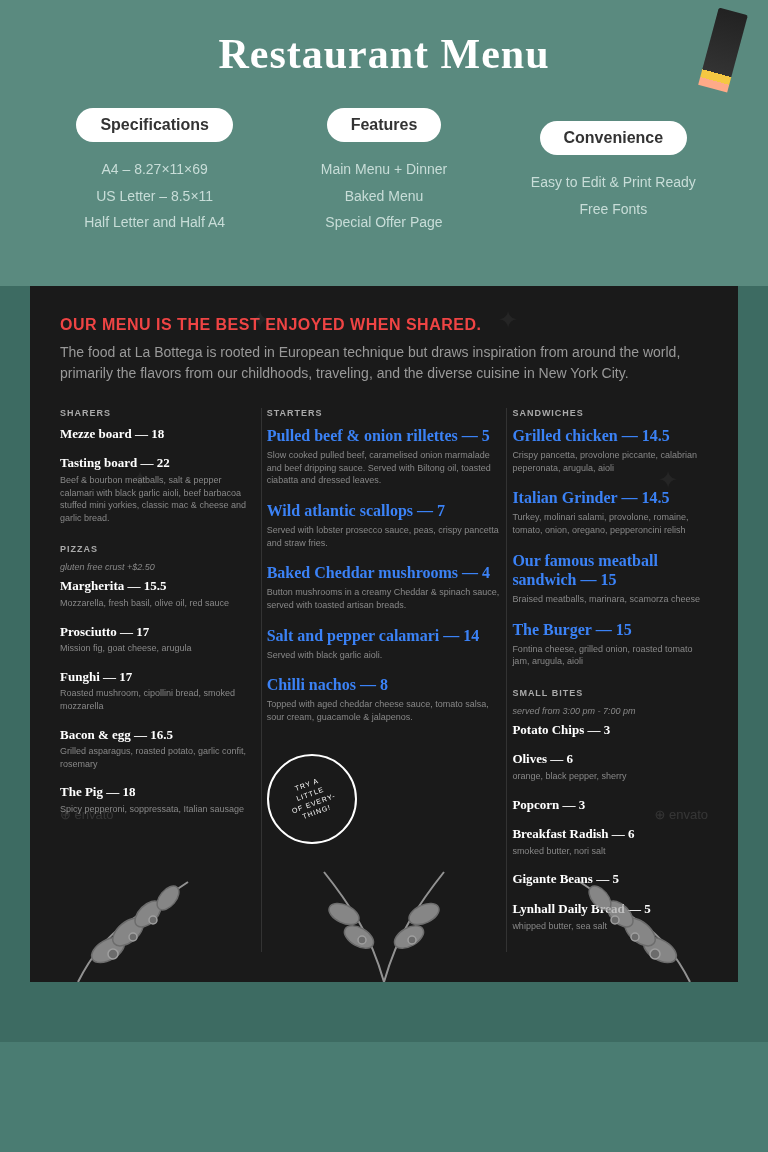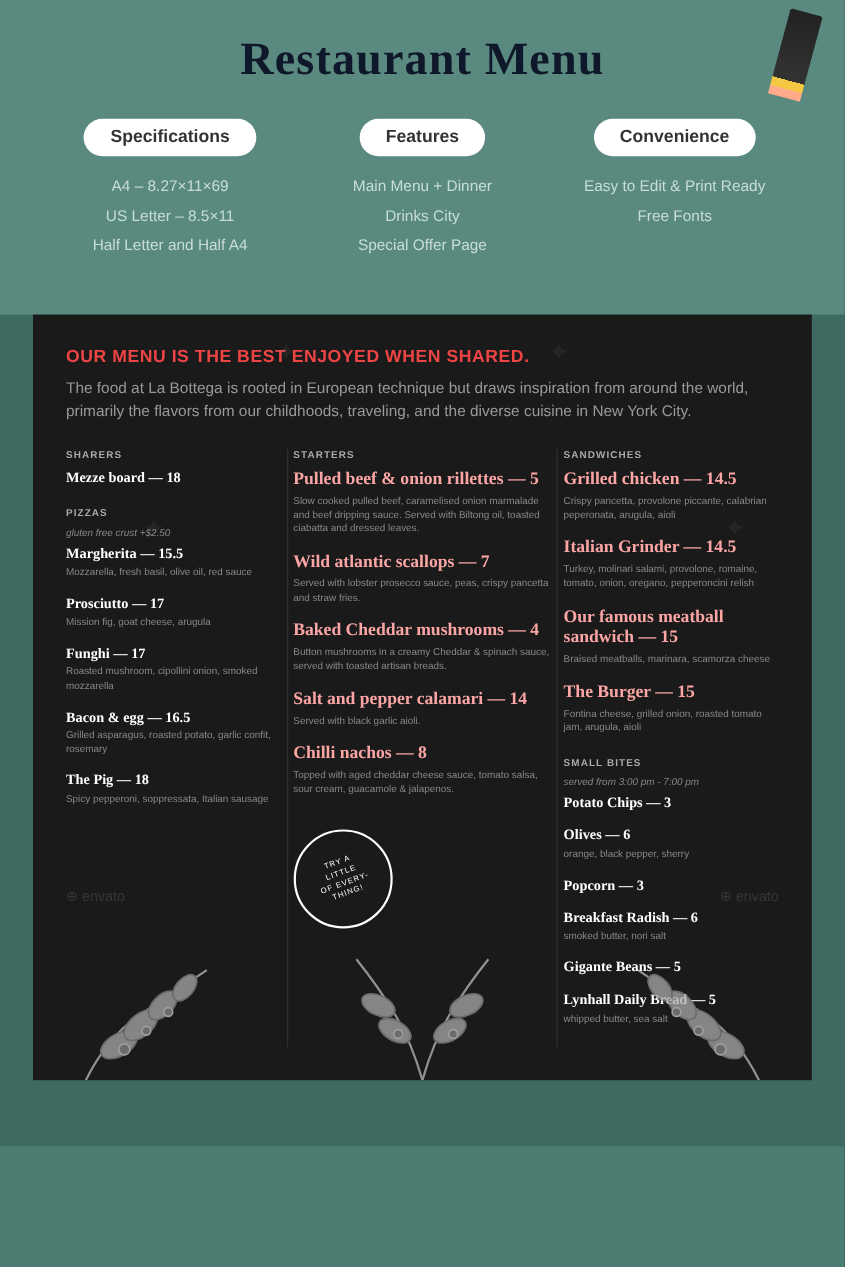--- a/index.html
+++ b/index.html
@@ -28,33 +28,33 @@
       width: 30px;
       height: 80px;
       background: linear-gradient(180deg, #222 0%, #333 80%, #f5c842 80%, #f5c842 90%, #ffaa88 90%, #ffaa88 100%);
       border-radius: 2px 2px 0 0;
       transform: rotate(15deg);
       z-index: 10;
     }
 
     .page-title {
       text-align: center;
-      color: #0f172a;
+      color: #ffffff;
       font-size: 42px;
       font-weight: bold;
       font-family: Georgia, serif;
       margin-bottom: 30px;
       letter-spacing: 1px;
     }
 
     
     .specs-row {
       display: flex;
       justify-content: space-around;
-      align-items: flex-start;
+      align-items: center;
       margin: 0 20px 30px;
     }
 
     .spec-column {
       flex: 1;
       text-align: center;
       padding: 0 10px;
     }
 
     .spec-badge {
@@ -128,21 +128,21 @@
       font-family: Arial, sans-serif;
       margin-bottom: 8px;
       border-bottom: none;
     }
 
     .menu-item {
       margin-bottom: 14px;
     }
 
     .item-name {
-      color: #fca5a5;
+      color: #3b82f6;
       font-size: 16px;
       font-weight: bold;
       font-family: Georgia, serif;
       line-height: 1.2;
       margin-bottom: 4px;
     }
 
     .item-name-small {
       color: #ffffff;
       font-size: 13px;
@@ -258,21 +258,21 @@
           <div>A4 – 8.27×11×69</div>
           <div>US Letter – 8.5×11</div>
           <div>Half Letter and Half A4</div>
         </div>
       </div>
 
       <div class="spec-column">
         <div class="spec-badge">Features</div>
         <div class="spec-text">
           <div>Main Menu + Dinner</div>
-          <div>Drinks City</div>
+          <div>Baked Menu</div>
           <div>Special Offer Page</div>
         </div>
       </div>
 
       <div class="spec-column">
         <div class="spec-badge">Convenience</div>
         <div class="spec-text">
           <div>Easy to Edit &amp; Print Ready</div>
           <div>Free Fonts</div>
         </div>
@@ -294,36 +294,40 @@
 
     <div class="menu-columns">
 
       <div class="menu-left">
 
         <div class="menu-section">
           <div class="section-label">SHARERS</div>
           <div class="menu-item">
             <div class="item-name-small">Mezze board — 18</div>
           </div>
+          <div class="menu-item">
+            <div class="item-name-small">Tasting board — 22</div>
+            <div class="item-desc">Beef &amp; bourbon meatballs, salt &amp; pepper calamari with black garlic aioli, beef barbacoa stuffed mini yorkies, classic mac &amp; cheese and garlic bread.</div>
+          </div>
         </div>
 
         <div class="menu-section">
           <div class="section-label">PIZZAS</div>
           <div class="item-note">gluten free crust +$2.50</div>
           <div class="menu-item">
             <div class="item-name-small">Margherita — 15.5</div>
             <div class="item-desc">Mozzarella, fresh basil, olive oil, red sauce</div>
           </div>
           <div class="menu-item">
             <div class="item-name-small">Prosciutto — 17</div>
             <div class="item-desc">Mission fig, goat cheese, arugula</div>
           </div>
           <div class="menu-item">
             <div class="item-name-small">Funghi — 17</div>
-            <div class="item-desc">Roasted mushroom, cipollini onion, smoked mozzarella</div>
+            <div class="item-desc">Roasted mushroom, cipollini bread, smoked mozzarella</div>
           </div>
           <div class="menu-item">
             <div class="item-name-small">Bacon &amp; egg — 16.5</div>
             <div class="item-desc">Grilled asparagus, roasted potato, garlic confit, rosemary</div>
           </div>
           <div class="menu-item">
             <div class="item-name-small">The Pig — 18</div>
             <div class="item-desc">Spicy pepperoni, soppressata, Italian sausage</div>
           </div>
         </div>

